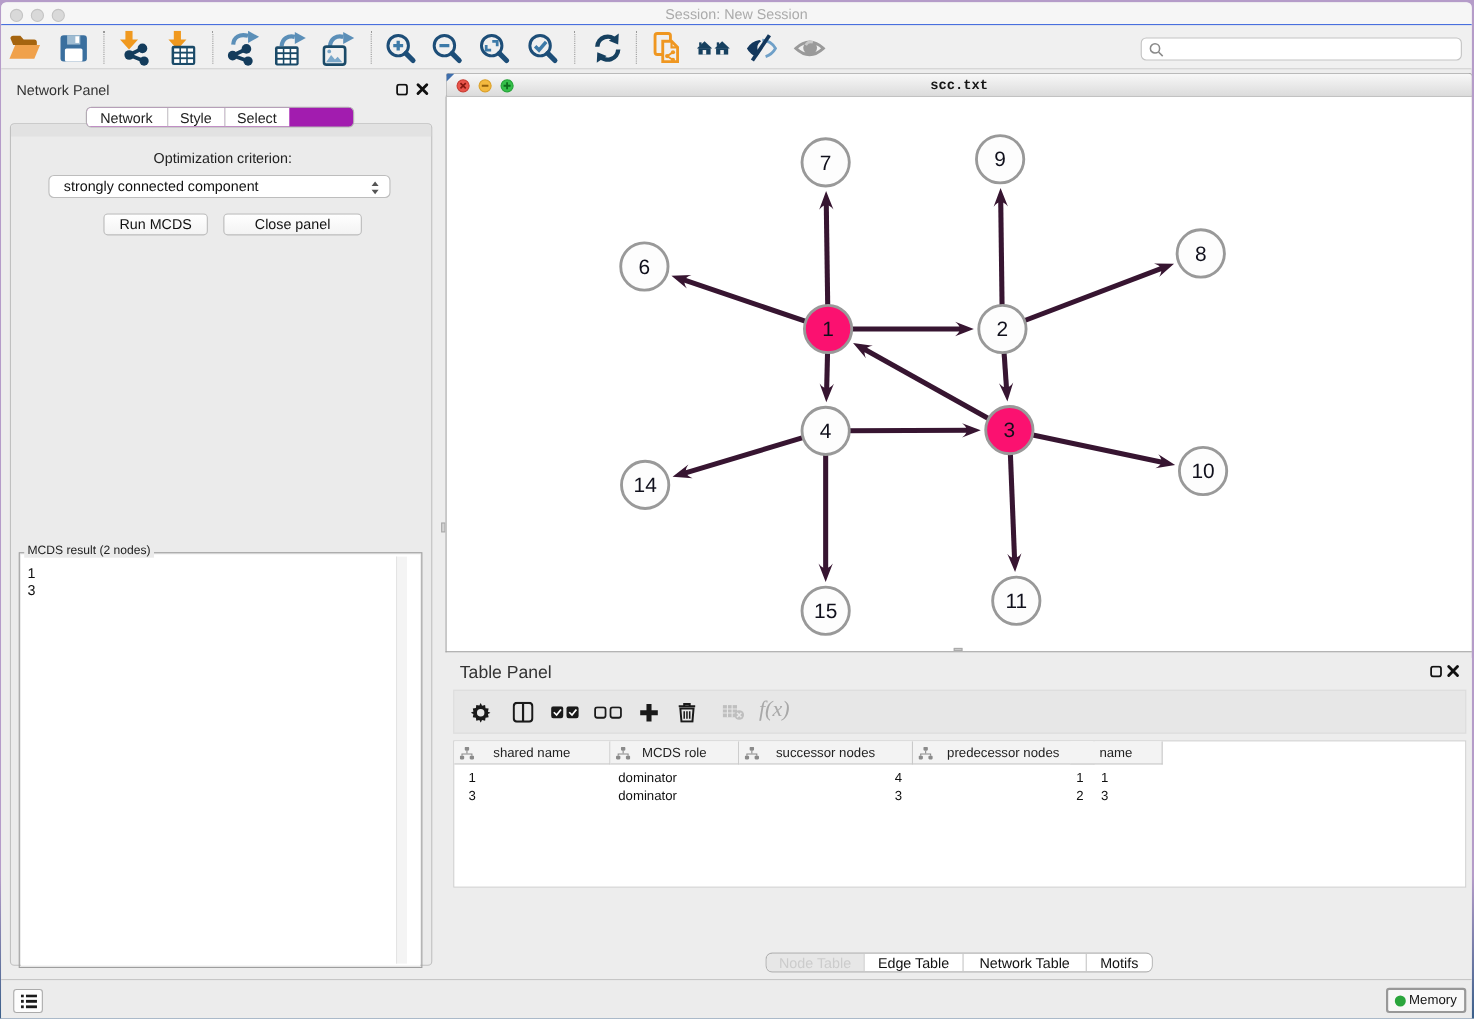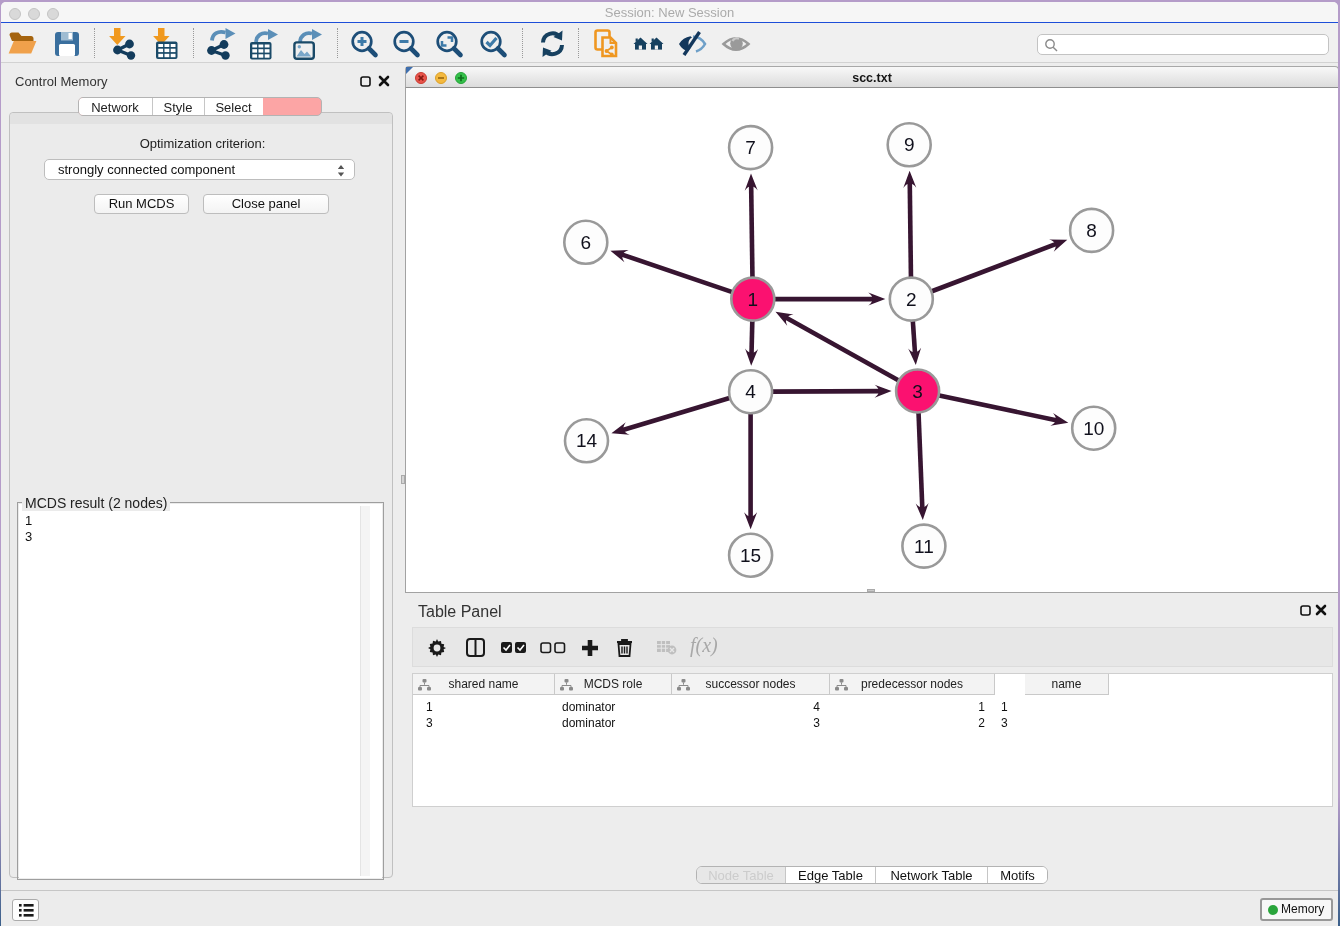--- a/index.html
+++ b/index.html
@@ -10,36 +10,36 @@
 #wtitle{position:absolute;left:0;right:0;top:3px;text-align:center;font-size:13px;color:#ababab;}
 #toolbar{position:absolute;left:0;top:21px;right:0;height:40px;background:#f0f0f0;border-bottom:1px solid #d2d2d2;}
 .sep{position:absolute;top:5px;height:30px;width:0;border-left:1px dotted #999;}
 .ticon{position:absolute;top:5px;}
 #search{position:absolute;left:1036px;top:11px;width:292px;height:21px;background:#fff;border:1px solid #c3c3c3;border-radius:5px;}
 
 #cp{position:absolute;left:0;top:62px;width:403px;bottom:36px;background:#ededed;}
 #cp .hdr{position:absolute;left:14px;top:10px;font-size:13px;color:#333;}
 .tabpanel{position:absolute;left:8px;top:48px;right:11px;bottom:12px;border:1px solid #c0c0c0;border-radius:4px;background:#ebebeb;}
 .tabstrip{position:absolute;top:33px;left:-3px;width:100%;text-align:center;z-index:3;}
-.tabs{display:inline-flex;border:1px solid #b3b3b3;border-radius:5px;overflow:hidden;background:#fca5a5;height:19px;}
+.tabs{display:inline-flex;border:1px solid #b3b3b3;border-radius:5px;overflow:hidden;background:#a21caf;height:19px;}
 .tab{font-size:13px;color:#222;background:#fff;padding:1px 0 0 0;text-align:center;border-left:1px solid #c6c6c6;line-height:17px;}
 .tab:first-child{border-left:none;}
 .tab.dis{background:#e3e3e3;color:#d4d4d4;margin-top:44px;}
 .cpstrip{position:absolute;left:0;top:0;right:0;height:11px;background:#e2e2e2;border-radius:4px 4px 0 0;}
 #optlabel{position:absolute;left:0;width:100%;top:72px;text-align:center;font-size:13px;color:#222;}
 #combo{position:absolute;left:43px;top:95px;width:311px;height:21px;background:#fff;border:1px solid #bdbdbd;border-radius:5px;font-size:13px;color:#111;line-height:19px;padding-left:13px;}
 #combo svg{position:absolute;right:5px;top:2px;}
 .btn{position:absolute;top:130px;height:20px;background:linear-gradient(#ffffff,#f3f3f3);border:1px solid #bdbdbd;border-radius:4px;font-size:13px;color:#111;text-align:center;line-height:18px;}
 #grp{position:absolute;left:16px;right:20px;top:438px;bottom:10px;border:1px solid #9e9e9e;}
-#grp .lbl{position:absolute;left:4px;top:-8px;background:#ebebeb;padding:0 3px;font-size:14px;color:#222;}
+#grp .lbl{position:absolute;left:4px;top:-8px;background:#ebebeb;padding:0 3px;font-size:11px;color:#222;}
 #grp .inner{position:absolute;left:1px;right:1px;top:1px;bottom:1px;background:#fff;font-size:13px;color:#111;padding:9px 0 0 6px;line-height:16px;}
 #grp .sb{position:absolute;right:12px;top:2px;bottom:2px;width:10px;background:#f4f4f4;border-left:1px solid #e4e4e4;}
 
 #frame{position:absolute;left:404px;top:64px;width:934px;height:527px;}
-#ftitle{position:absolute;left:0;top:0;right:0;height:22px;background:linear-gradient(#f8f8f8,#dcdcdc);border:1px solid #a8a8a8;border-bottom:1px solid #8e8e8e;border-radius:4px 4px 0 0;}
+#ftitle{position:absolute;left:0;top:0;right:0;height:22px;background:linear-gradient(#f8f8f8,#dcdcdc);border:1px solid #a8a8a8;border-bottom:1px solid #8e8e8e;border-radius:4px 4px 0 0;font-family:Liberation Mono, monospace;}
 #ftext{position:absolute;left:0;right:0;top:4px;text-align:center;font-size:12.5px;color:#151515;font-weight:bold;}
 .light{position:absolute;top:5px;width:12px;height:12px;border-radius:50%;}
 #canvas{position:absolute;left:0;top:22px;right:0;bottom:0;background:#fff;border:1px solid #a2a2a2;border-top:none;}
 
 #tp{position:absolute;left:404px;top:596px;width:934px;height:294px;background:#ededed;}
 #tp .hdr{position:absolute;left:13px;top:5px;font-size:16px;color:#333;}
 #tptool{position:absolute;left:7px;top:29px;right:6px;height:40px;background:#e7e7e7;border:1px solid #dcdcdc;}
 #tbl{position:absolute;left:7px;top:75px;right:6px;height:134px;background:#fff;border:1px solid #cfcfcf;}
 .th{position:absolute;top:0;height:21px;background:#f3f3f3;border-right:1px solid #c9c9c9;border-bottom:1px solid #c9c9c9;font-size:12px;color:#222;text-align:center;line-height:21px;}
 .treeico{position:absolute;left:5px;top:5px;}
@@ -198,21 +198,21 @@
       <path d="M12.5 13 a5.5 5.5 0 0 1 6.5 -2.5" stroke="#c9c9c9" stroke-width="2.4" fill="none"></path>
       </svg>
     <div id="search">
       <svg style="position:absolute;left:6px;top:3px" width="15" height="15" viewBox="0 0 15 15">
         <circle cx="6" cy="6" r="4.2" fill="none" stroke="#8a8a8a" stroke-width="1.4"></circle>
         <path d="M9.2 9.2 L13 13" stroke="#8a8a8a" stroke-width="1.4"></path>
         </svg>
     </div>
   </div>
   <div id="cp">
-    <div class="hdr">Control Memory</div>
+    <div class="hdr">Network Panel</div>
     <svg style="position:absolute;left:359px;top:12px" width="11" height="11" viewBox="0 0 11 11">
         <rect x="1" y="1" width="9" height="9" rx="2" fill="none" stroke="#111" stroke-width="1.6"></rect>
       </svg>
     <svg style="position:absolute;left:377px;top:11px" width="12" height="12" viewBox="0 0 12 12">
         <path d="M2 2 L10 10 M10 2 L2 10" stroke="#111" stroke-width="2.6" stroke-linecap="round"></path>
       </svg>
     <div class="tabpanel">
         <div class="cpstrip"></div>
       </div>
     <div class="tabstrip"><div class="tabs">
@@ -389,21 +389,21 @@
             </g>
           </svg></div>
       <div class="th" style="left:417px;width:165px">predecessor nodes<svg class="treeico" width="13" height="12" viewBox="0 0 13 12">
             <g fill="#8a8a8a">
               <rect x="4.5" y="0" width="4" height="3.4" rx="1"></rect>
               <rect x="0" y="8" width="4" height="3.4" rx="1"></rect>
               <rect x="9" y="8" width="4" height="3.4" rx="1"></rect>
               <path d="M6.5 3.4 v2.3 M2 8 v-1.5 h9 V8" stroke="#8a8a8a" fill="none"></path>
             </g>
           </svg></div>
-      <div class="th" style="left:612px;width:84px">name</div>
+      <div class="th" style="left:560px;width:84px">name</div>
       <div class="cell" style="left:13px;top:26px">1</div>
       <div class="cell" style="left:149px;top:26px">dominator</div>
       <div class="cell" style="left:259px;top:26px;width:148px;text-align:right">4</div>
       <div class="cell" style="left:417px;top:26px;width:155px;text-align:right">1</div>
       <div class="cell" style="left:588px;top:26px">1</div>
       <div class="cell" style="left:13px;top:42px">3</div>
       <div class="cell" style="left:149px;top:42px">dominator</div>
       <div class="cell" style="left:259px;top:42px;width:148px;text-align:right">3</div>
       <div class="cell" style="left:417px;top:42px;width:155px;text-align:right">2</div>
       <div class="cell" style="left:588px;top:42px">3</div>

